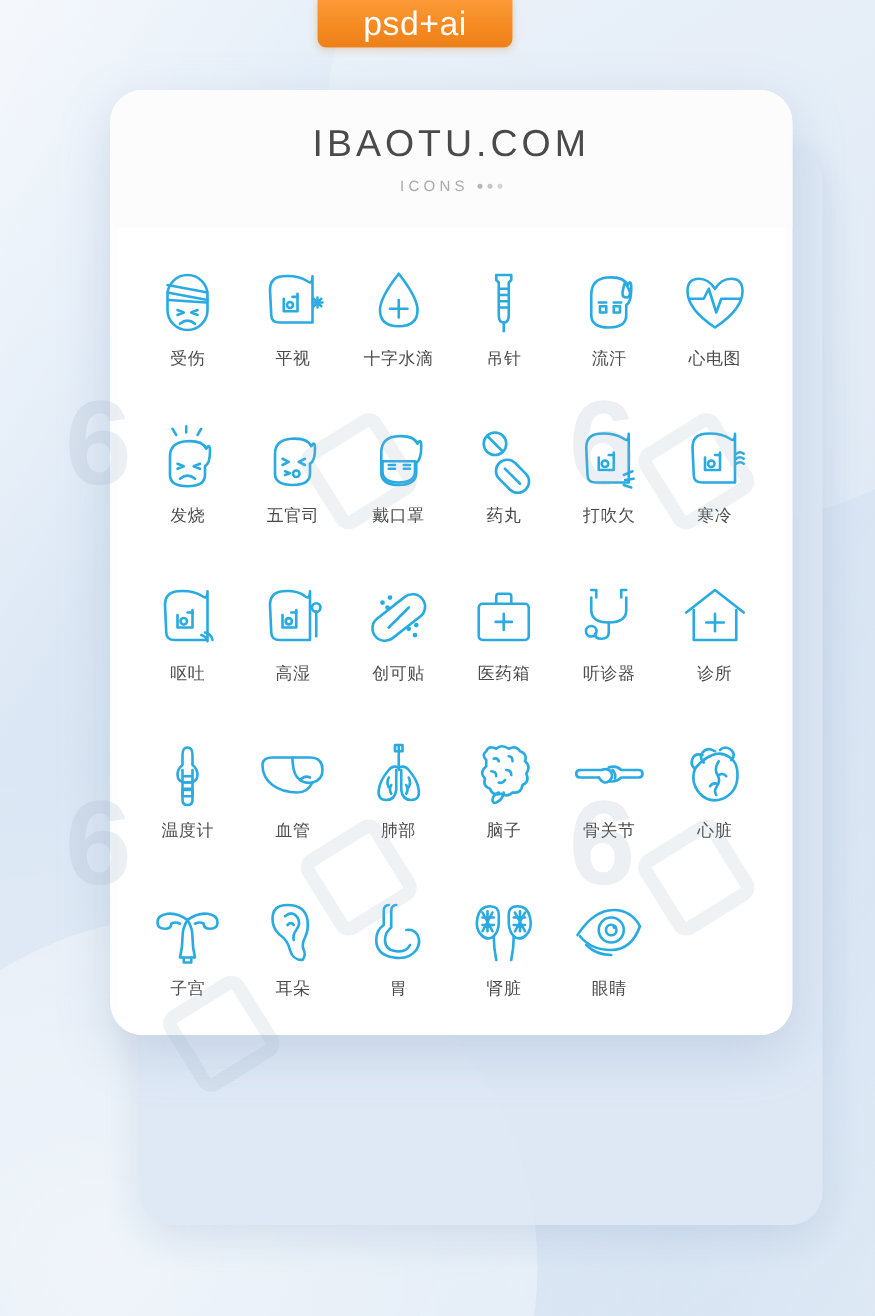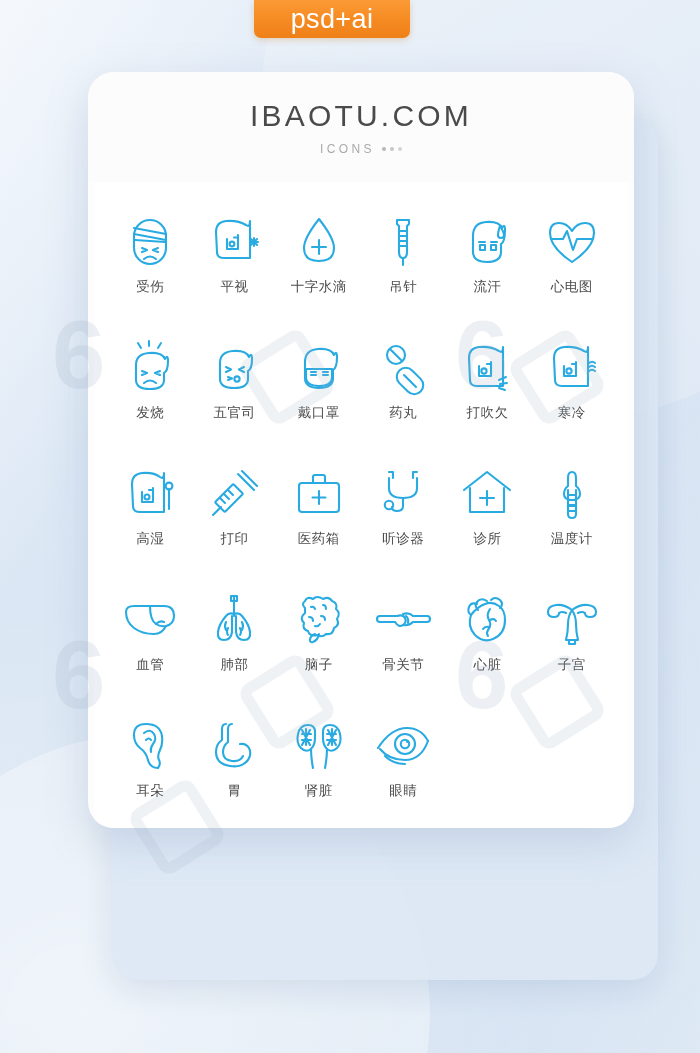--- a/index.html
+++ b/index.html
@@ -226,41 +226,56 @@
               <circle fill="none" stroke="#29abe2" stroke-width="2.1" stroke-linecap="round" stroke-linejoin="round" cx="27" cy="33" r="2.6"></circle>
               <path fill="none" stroke="#29abe2" stroke-width="2.1" stroke-linecap="round" stroke-linejoin="round" d="M30 26 L34 26"></path>
               <path fill="none" stroke="#29abe2" stroke-width="2" stroke-linecap="round" stroke-linejoin="round" d="M47 25 q3 -2.5 6 0 M47 29 q3 -2.5 6 0 M47 33 q3 -2.5 6 0"></path>
             </svg>
           </div>
           <div class="lbl">寒冷</div>
         </div>
         <div class="cell">
           <div class="ico">
             <svg width="60" height="60" viewBox="0 0 60 60">
+              <path fill="none" stroke="#29abe2" stroke-width="2.1" stroke-linecap="round" stroke-linejoin="round" d="M12 20 Q12 10 22 9 Q34 8 42 13 Q46 16 46 9 L46 48 L20 48 Q13 48 13 42 Z"></path>
+              <path fill="none" stroke="#29abe2" stroke-width="2.1" stroke-linecap="round" stroke-linejoin="round" d="M22 28 L22 38 L34 38 L34 24"></path>
+              <circle fill="none" stroke="#29abe2" stroke-width="2.1" stroke-linecap="round" stroke-linejoin="round" cx="27" cy="33" r="2.6"></circle>
+              <path fill="none" stroke="#29abe2" stroke-width="2.1" stroke-linecap="round" stroke-linejoin="round" d="M30 26 L34 26"></path>
+              <path fill="none" stroke="#29abe2" stroke-width="2" stroke-linecap="round" stroke-linejoin="round" d="M44 42 q5 1 6 6 M41 44 q4 1 5 5"></path>
+            </svg>
+          </div>
+          <div class="lbl">呕吐</div>
+        </div>
+        <div class="cell">
+          <div class="ico">
+            <svg width="60" height="60" viewBox="0 0 60 60">
               <path fill="none" stroke="#29abe2" stroke-width="2.1" stroke-linecap="round" stroke-linejoin="round" d="M12 20 Q12 10 22 9 Q34 8 40 13 Q44 16 44 9 L44 48 L20 48 Q13 48 13 42 Z"></path>
               <path fill="none" stroke="#29abe2" stroke-width="2.1" stroke-linecap="round" stroke-linejoin="round" d="M22 28 L22 38 L33 38 L33 24"></path>
               <circle fill="none" stroke="#29abe2" stroke-width="2.1" stroke-linecap="round" stroke-linejoin="round" cx="27" cy="33" r="2.5"></circle>
               <path fill="none" stroke="#29abe2" stroke-width="2.1" stroke-linecap="round" stroke-linejoin="round" d="M29 26 L33 26"></path>
               <circle fill="none" stroke="#29abe2" stroke-width="2.1" stroke-linecap="round" stroke-linejoin="round" cx="49" cy="22" r="3.4"></circle>
               <path fill="none" stroke="#29abe2" stroke-width="2.1" stroke-linecap="round" stroke-linejoin="round" d="M49 25.4 L49 45"></path>
             </svg>
           </div>
           <div class="lbl">高湿</div>
         </div>
         <div class="cell">
           <div class="ico">
             <svg width="60" height="60" viewBox="0 0 60 60">
-              <path fill="none" stroke="#29abe2" stroke-width="2.1" stroke-linecap="round" stroke-linejoin="round" d="M9 51 L17 43"></path>
-              <rect fill="none" stroke="#29abe2" stroke-width="2.1" stroke-linecap="round" stroke-linejoin="round" x="18" y="21" width="14" height="26" rx="1.5" transform="rotate(45 25 34)"></rect>
-              <path fill="none" stroke="#29abe2" stroke-width="2.1" stroke-linecap="round" stroke-linejoin="round" d="M34 10 L50 26"></path>
-              <path fill="none" stroke="#29abe2" stroke-width="2.1" stroke-linecap="round" stroke-linejoin="round" d="M38 7 L45 14 M46 15 L53 22"></path>
-              <path fill="none" stroke="#29abe2" stroke-width="2.1" stroke-linecap="round" stroke-linejoin="round" d="M24 26 L29 31 M20 30 L25 35 M16 34 L21 39"></path>
-            </svg>
-          </div>
-          <div class="lbl">打印</div>
+              <rect fill="none" stroke="#29abe2" stroke-width="2.1" stroke-linecap="round" stroke-linejoin="round" x="6" y="20" width="48" height="20" rx="10" transform="rotate(-38 30 30)"></rect>
+              <path fill="none" stroke="#29abe2" stroke-width="2.1" stroke-linecap="round" stroke-linejoin="round" d="M22 38 L38 22"></path>
+              <circle fill="#29abe2" cx="17" cy="18" r="1.9"></circle>
+              <circle fill="#29abe2" cx="23" cy="14" r="1.9"></circle>
+              <circle fill="#29abe2" cx="21" cy="22" r="1.9"></circle>
+              <circle fill="#29abe2" cx="38" cy="39" r="1.9"></circle>
+              <circle fill="#29abe2" cx="43" cy="44" r="1.9"></circle>
+              <circle fill="#29abe2" cx="44" cy="36" r="1.9"></circle>
+            </svg>
+          </div>
+          <div class="lbl">创可贴</div>
         </div>
         <div class="cell">
           <div class="ico">
             <svg width="60" height="60" viewBox="0 0 60 60">
               <rect fill="none" stroke="#29abe2" stroke-width="2.1" stroke-linecap="round" stroke-linejoin="round" x="10" y="19" width="40" height="29" rx="3"></rect>
               <path fill="none" stroke="#29abe2" stroke-width="2.1" stroke-linecap="round" stroke-linejoin="round" d="M24 19 L24 13 Q24 11 26 11 L34 11 Q36 11 36 13 L36 19"></path>
               <path fill="none" stroke="#29abe2" stroke-width="2.1" stroke-linecap="round" stroke-linejoin="round" d="M30 27 L30 40 M23.5 33.5 L36.5 33.5"></path>
             </svg>
           </div>
           <div class="lbl">医药箱</div>

